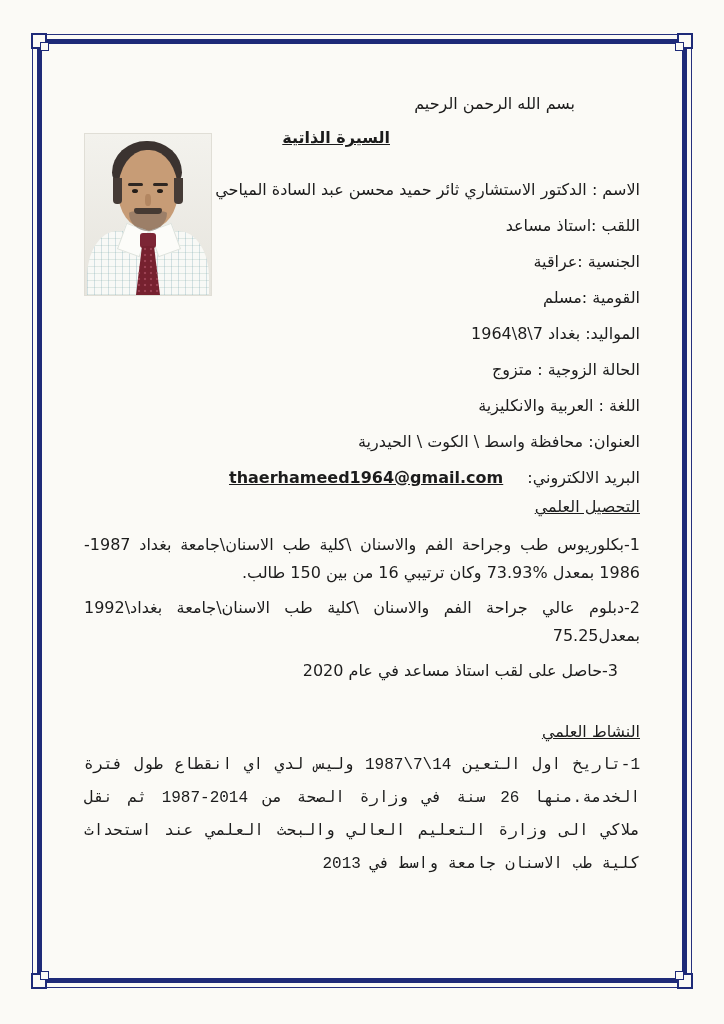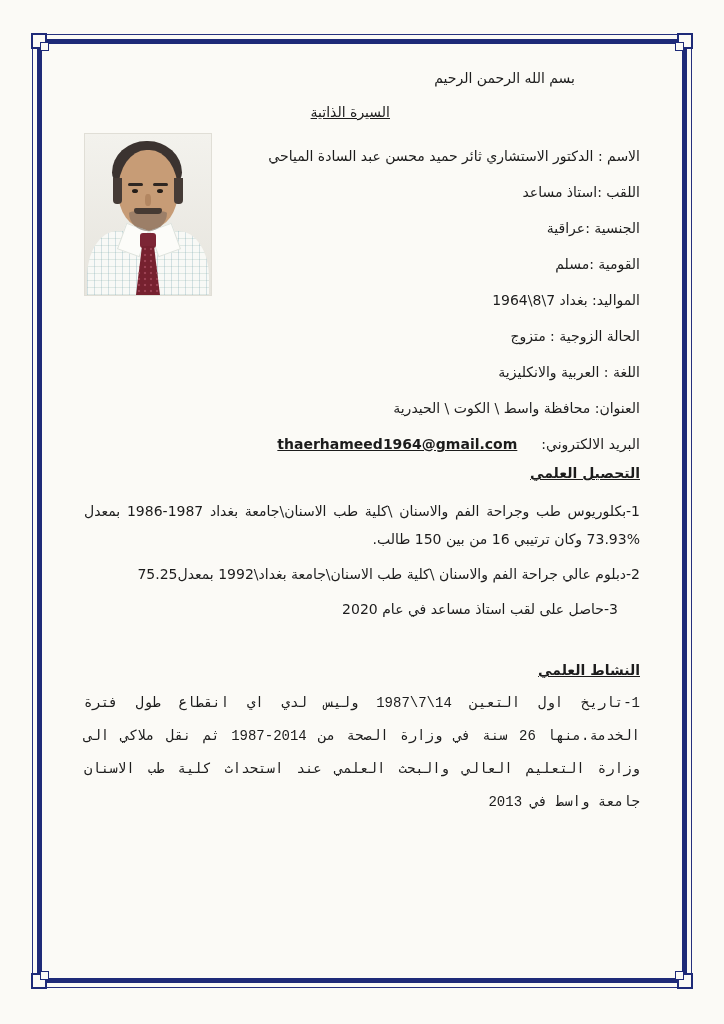--- a/index.html
+++ b/index.html
@@ -42,29 +42,29 @@
       border-radius:50% 50% 46% 46%/56% 56% 50% 50%;}
   .ph-brow{width:15px;height:3px;background:#2f2722;top:49px;z-index:8;border-radius:2px;}
   .ph-brow.l{left:43px;} .ph-brow.r{left:68px;}
   .ph-eye{width:6px;height:4px;background:#241d18;top:55px;z-index:8;border-radius:50%;}
   .ph-eye.l{left:47px;} .ph-eye.r{left:72px;}
   .ph-nose{left:60px;top:60px;width:6px;height:12px;background:rgba(140,95,60,.35);z-index:8;border-radius:40%;}
   .ph-mustache{left:49px;top:74px;width:28px;height:6px;background:#453a33;z-index:9;border-radius:2px 2px 4px 4px;}
   .ph-beard{left:44px;top:77px;width:38px;height:20px;background:rgba(120,104,92,.55);z-index:7;
       border-radius:30% 30% 50% 50%/10% 10% 90% 90%;}
   
-  .content{position:absolute;left:84px;top:68px;width:556px;direction:rtl;text-align:right;
-           font-size:14px;line-height:20px;}
+  .content{position:absolute;left:84px;top:94px;width:556px;direction:rtl;text-align:right;
+           font-size:16px;line-height:20px;}
   .content p{margin:0 0 16px 0;}
   p.bismillah{padding-left:0;padding-right:65px;margin-bottom:14px;}
-  p.cv-title{padding-right:250px;margin-bottom:24px;font-weight:normal;}
+  p.cv-title{padding-right:250px;margin-bottom:32px;font-weight:bold;}
   .u{text-decoration:underline;}
   p.email-line{margin-bottom:8px;}
   .email{font-weight:bold;text-decoration:underline;margin-right:24px;display:inline-block;direction:ltr;}
-  p.heading{font-weight:bold;line-height:22px;margin-bottom:13px;}
+  p.heading{font-weight:normal;line-height:22px;margin-bottom:13px;}
   p.heading.act{margin-top:36px;margin-bottom:6px;}
   p.item{line-height:28px;text-align:justify;margin-bottom:7px;}
   p.item.gap{margin-bottom:9px;}
   p.item.ind{padding-right:22px;}
   p.act-para{line-height:33px;text-align:justify;margin-bottom:0;font-family:Liberation Mono, monospace;}
 </style>
 </head>
 <body>
 
 <div class="page">

